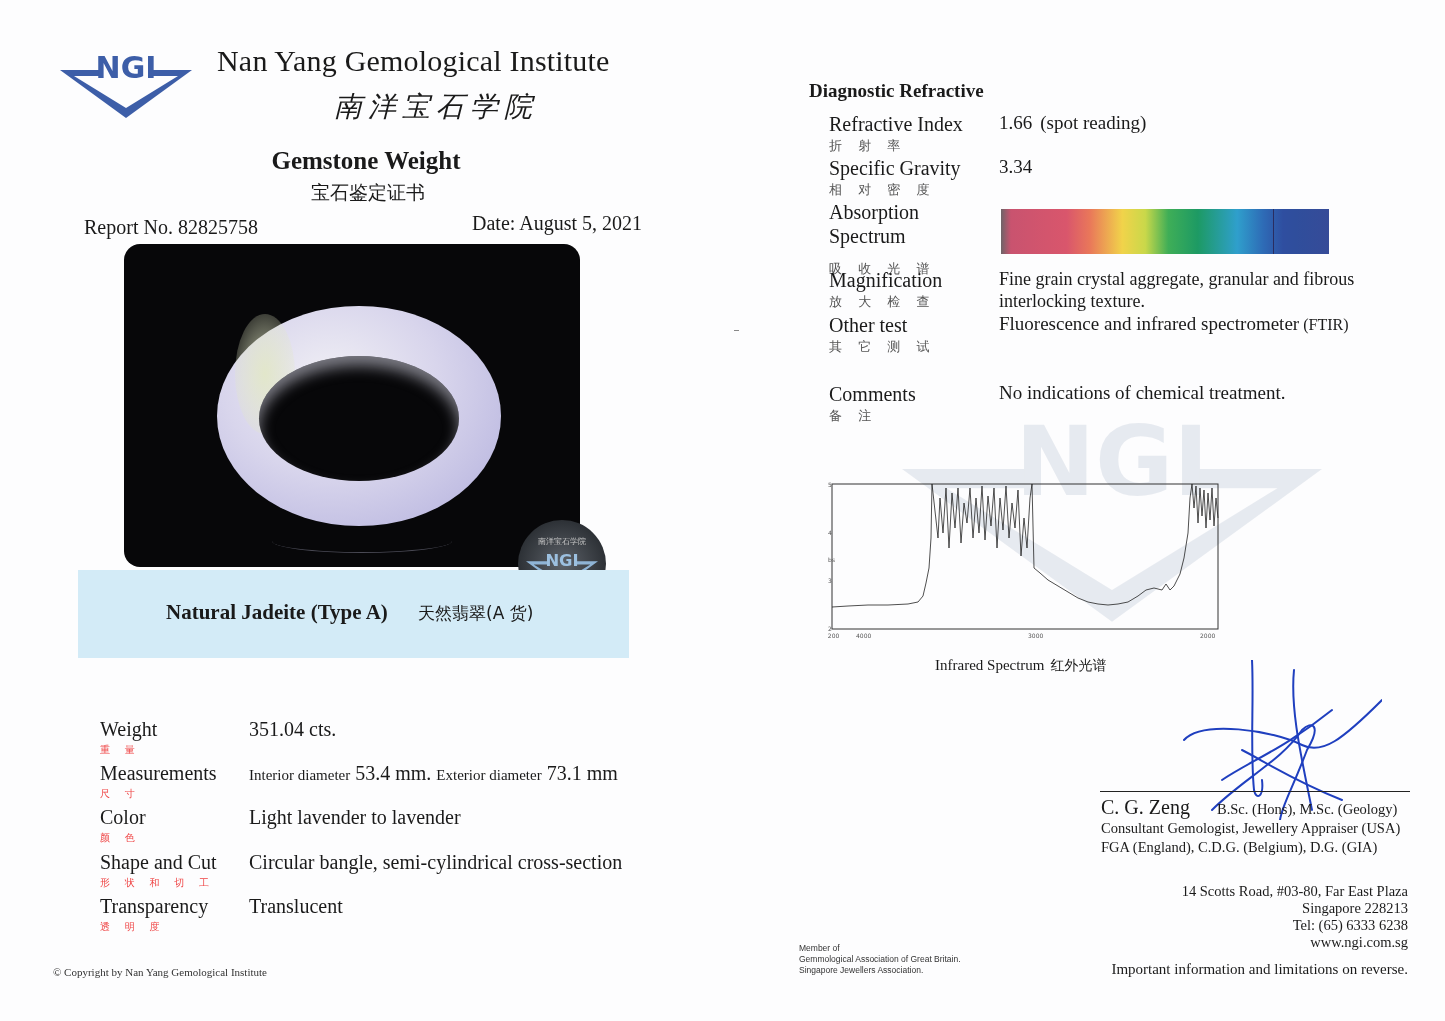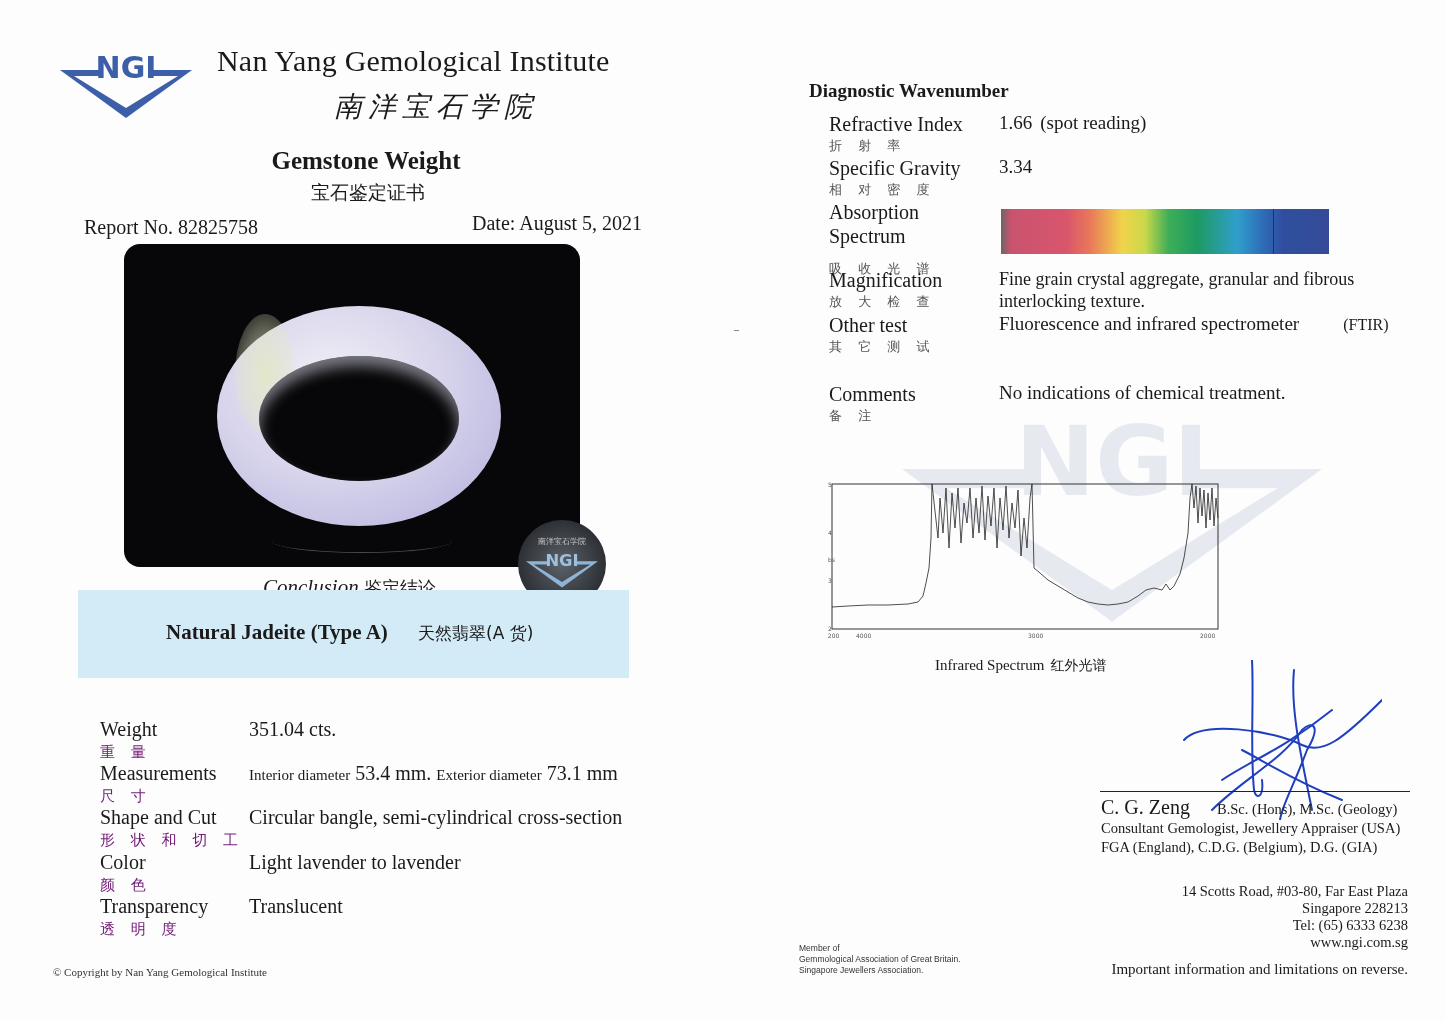--- a/index.html
+++ b/index.html
@@ -28,41 +28,41 @@
     box-shadow: inset 0 10px 14px rgba(215,215,230,0.55); }
   .bangle-reflect { position: absolute; left: 148px; top: 285px; width: 180px; height: 24px; border-radius: 50%; border-bottom: 1px solid #4a4a55; }
   .seal { position: absolute; left: 518px; top: 520px; width: 88px; height: 88px; border-radius: 50%;
     background: radial-gradient(circle, #5c6168 0%, #2d3136 70%, #202326 100%); overflow: hidden; }
   .seal-cn { position: absolute; left: 0; width: 88px; top: 16px; text-align: center; color: #c8c8c8; font-size: 8px; font-family: "DejaVu Sans", sans-serif; }
   .seal-logo { position: absolute; left: 8px; top: 30px; width: 72px; height: 40px; }
 
   .conclusion-label { position: absolute; left: 263px; top: 575px; font-size: 21px; }
   .conclusion-label i { font-style: italic; }
   .conclusion-label .cn { font-family: "DejaVu Sans", sans-serif; font-size: 18px; font-style: normal; }
-  .conclusion-band { position: absolute; left: 78px; top: 590px; width: 551px; height: 88px; background: #d3ebf7; }
+  .conclusion-band { position: absolute; left: 78px; top: 570px; width: 551px; height: 88px; background: #d3ebf7; }
   .conclusion-text { position: absolute; left: 88px; top: 30px; font-size: 21px; font-weight: bold; }
   .conclusion-text-cn { position: absolute; left: 340px; top: 32px; font-size: 17px; font-family: "DejaVu Sans", sans-serif; }
 
   .props { position: absolute; left: 100px; top: 718px; width: 560px; }
   .prop-row { position: relative; height: 44.2px; }
   .prop-label { position: absolute; left: 0; top: 0; font-size: 20px; }
-  .prop-label-cn { position: absolute; left: 0; top: 25px; font-size: 15px; color: #701a75; letter-spacing: 6px; font-family: Liberation Serif, serif; }
+  .prop-label-cn { position: absolute; left: 0; top: 25px; font-size: 10px; color: #ef4444; letter-spacing: 6px; font-family: Liberation Sans, sans-serif; }
   .prop-value { position: absolute; left: 149px; top: 0; font-size: 20px; white-space: nowrap; }
   .prop-value .small { font-size: 15px; }
   .copyright { position: absolute; left: 53px; top: 966px; font-size: 11px; color: #333; }
 
   
   .watermark { position: absolute; left: 180px; top: 410px; width: 420px; height: 220px; opacity: 0.10; }
   .diag-title { position: absolute; left: 87px; top: 80px; font-size: 19px; font-weight: bold; }
   .diag { position: absolute; left: 107px; top: 112px; width: 600px; }
   .diag-row { position: absolute; left: 0; width: 600px; }
   .diag-label { position: absolute; left: 0; top: 0; font-size: 20px; line-height: 24px; }
   .diag-label-cn { position: absolute; left: 0; font-size: 13px; color: #555; letter-spacing: 6px; font-family: "DejaVu Sans", sans-serif; }
   .diag-value { position: absolute; left: 170px; top: 0; font-size: 19px; line-height: 22px; }
-  .diag-value .small { font-size: 16px; margin-left: 40px; }
+  .diag-value .small { font-size: 16px; }
   .diag-note { margin-left: 8px; }
   .spectrum-bar { position: absolute; left: 170px; top: 97px; width: 328px; height: 45px;
     background: linear-gradient(to right, #6e6468 0%, #c9536f 3%, #d9566c 20%, #e9775a 27%, #f1d34a 37%, #c9d84a 44%, #3fae57 51%, #1d9a64 60%, #2f9fcc 72%, #2e6bb6 80%, #2f4ea0 86%, #2f4e9c 90%, #364b98 100%); }
   .spectrum-line { position: absolute; left: 272px; top: 0; width: 1px; height: 45px; background: #2a2d60; }
 
   .ir-chart { position: absolute; left: 106px; top: 478px; width: 396px; height: 160px; }
   .ir-caption { position: absolute; left: 213px; top: 657px; font-size: 15px; }
   .ir-caption .cn { font-family: "DejaVu Sans", sans-serif; font-size: 14px; margin-left: 6px; }
 
   .signature { position: absolute; left: 460px; top: 660px; width: 200px; height: 160px; }
@@ -128,48 +128,48 @@
       <span class="prop-value">351.04 cts.</span>
     </div>
     <div class="prop-row">
       <span class="prop-label">Measurements</span>
       <span class="prop-label-cn">尺 寸</span>
       <span class="prop-value">
         <span class="small">Interior diameter</span><span> 53.4 mm. </span><span class="small">Exterior diameter</span><span> 73.1 mm</span>
       </span>
     </div>
     <div class="prop-row">
+      <span class="prop-label">Color</span>
+      <span class="prop-label-cn">颜 色</span>
+      <span class="prop-value">Light lavender to lavender</span>
+    </div>
+    <div class="prop-row">
       <span class="prop-label">Shape and Cut</span>
       <span class="prop-label-cn">形 状 和 切 工</span>
       <span class="prop-value">Circular bangle, semi-cylindrical cross-section</span>
     </div>
     <div class="prop-row">
-      <span class="prop-label">Color</span>
-      <span class="prop-label-cn">颜 色</span>
-      <span class="prop-value">Light lavender to lavender</span>
-    </div>
-    <div class="prop-row">
       <span class="prop-label">Transparency</span>
       <span class="prop-label-cn">透 明 度</span>
       <span class="prop-value">Translucent</span>
     </div>
   </div>
 
   <div class="copyright">© Copyright by Nan Yang Gemological Institute</div>
 </div>
 
 <div class="page page-right">
   <div class="stray-mark"></div>
 
   <svg class="watermark" viewBox="0 0 132 68">
     <polygon points="0,18 40,18 40,24 14,24 66,56 118,24 92,24 92,18 132,18 66,66" fill="#2c4d7a"></polygon>
     <text x="66" y="26" text-anchor="middle" font-family="DejaVu Sans, sans-serif" font-weight="bold" font-size="30" fill="#2c4d7a">NGI</text>
   </svg>
 
-  <div class="diag-title">Diagnostic Wavenumber</div>
+  <div class="diag-title">Diagnostic Refractive</div>
 
   <div class="diag">
     <div class="diag-row" style="top:0">
       <span class="diag-label">Refractive Index</span>
       <span class="diag-label-cn" style="top:25px">折 射 率</span>
       <span class="diag-value"><span>1.66</span><span class="diag-note">(spot reading)</span></span>
     </div>
     <div class="diag-row" style="top:44px">
       <span class="diag-label">Specific Gravity</span>
       <span class="diag-label-cn" style="top:25px">相 对 密 度</span>

